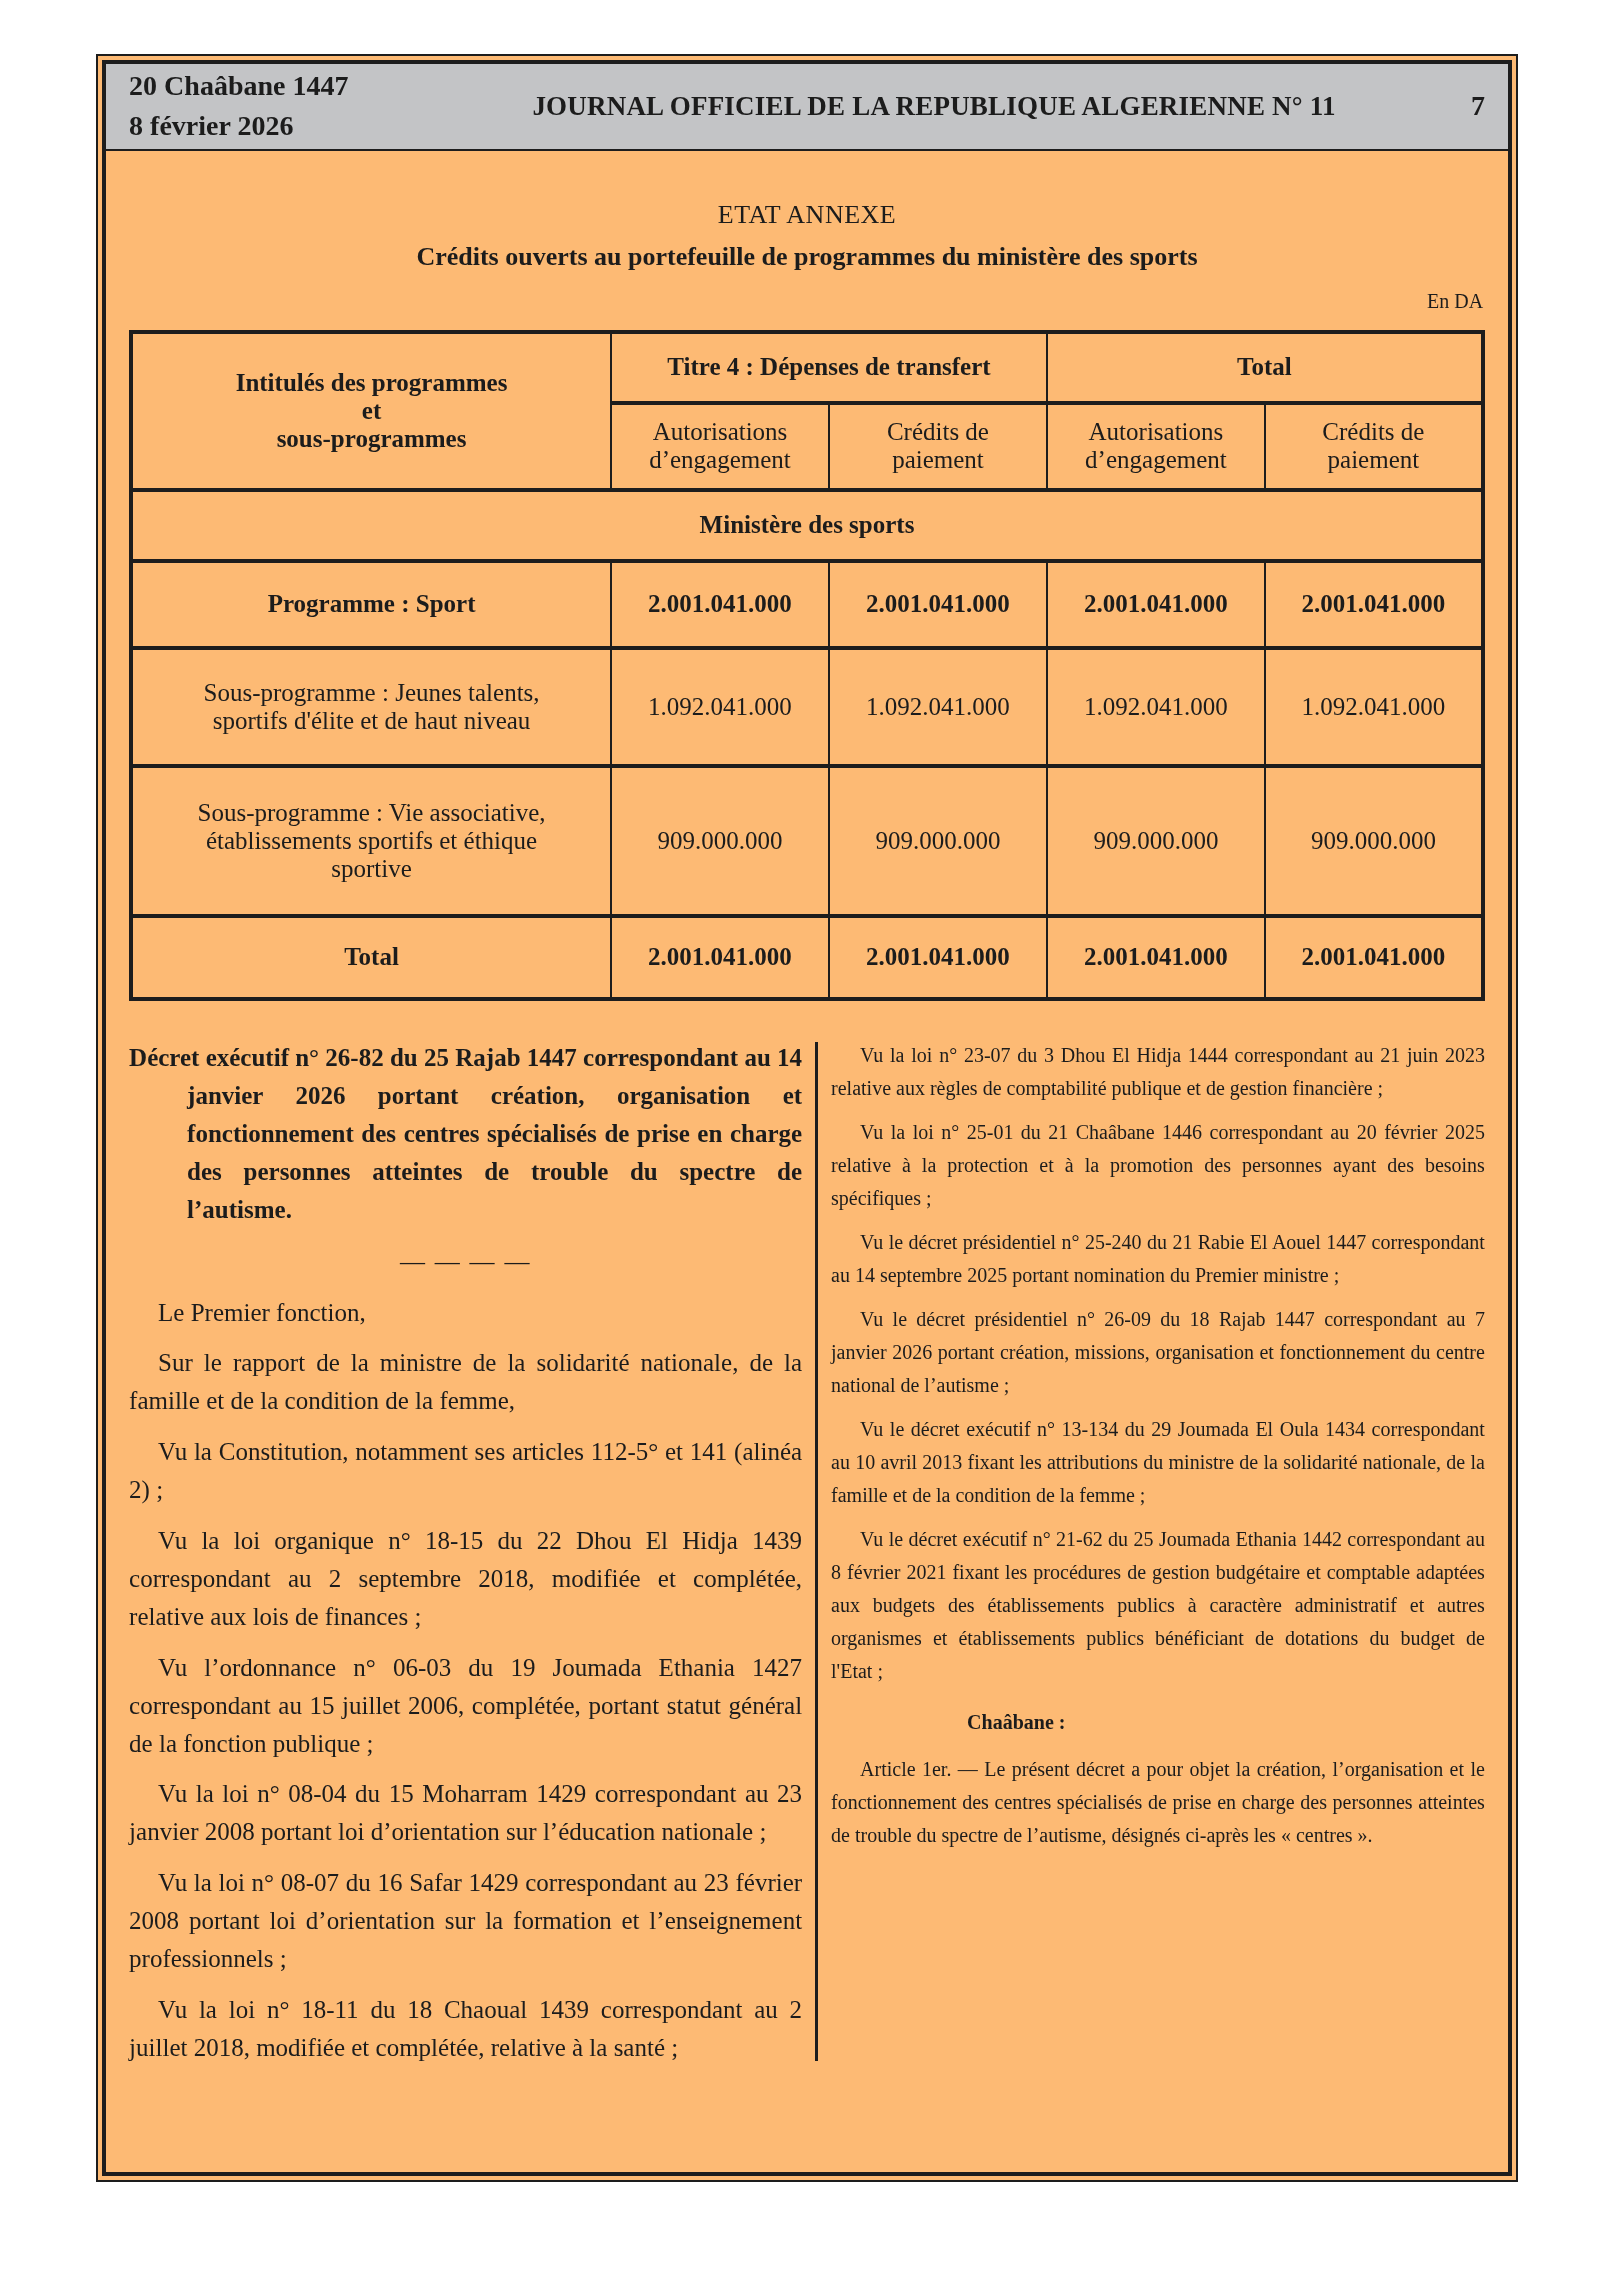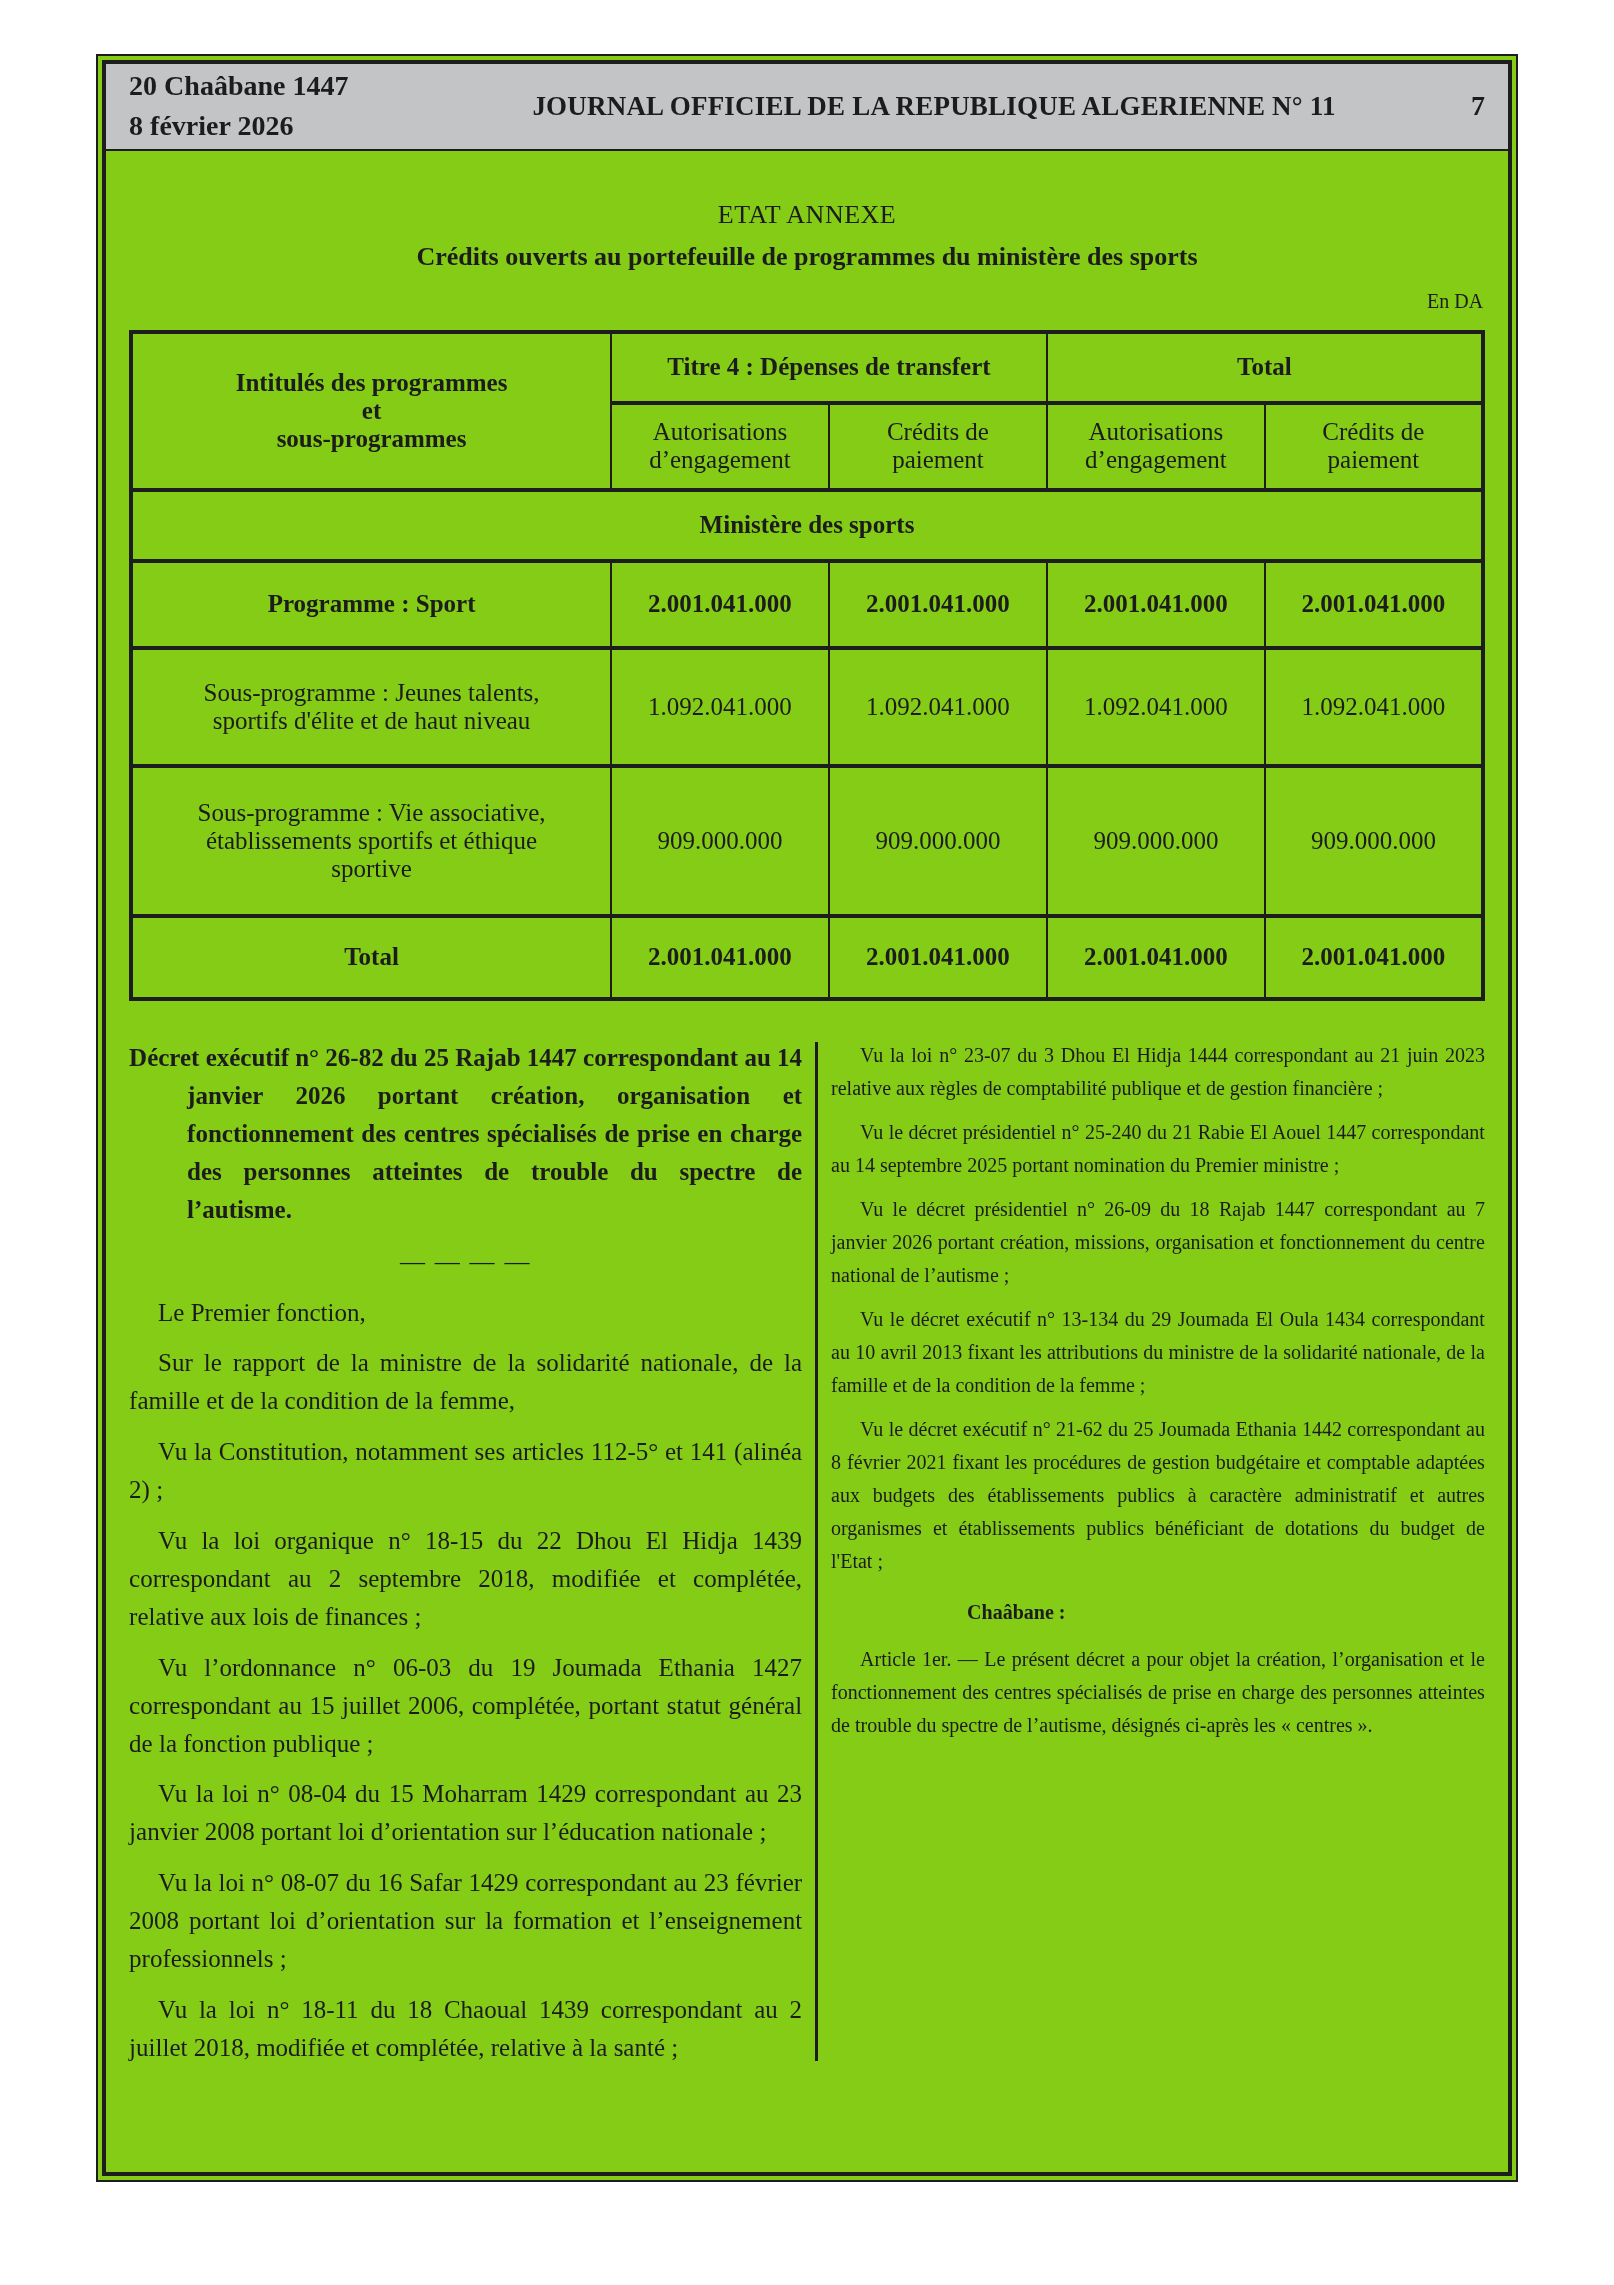--- a/index.html
+++ b/index.html
@@ -9,21 +9,21 @@
     font-family:"Liberation Serif","DejaVu Serif",serif;
     color:#1c1c1c;
     position:relative;
     overflow:hidden;
   }
   .page-frame {
     position:absolute; left:96px; top:54px;
     width:1422px; height:2128px;
     border:2.7px solid #1d1d1d;
     padding:3.6px;
-    background:#84cc16;
+    background:#fdba74;
   }
   .page-inner {
     width:100%; height:100%;
     border:4.5px solid #1d1d1d;
     display:flex; flex-direction:column;
     overflow:hidden;
   }
   
   .masthead {
     height:87px; flex:0 0 87px;
@@ -187,20 +187,21 @@
           <p class="para">Vu l’ordonnance n° 06-03 du 19 Joumada Ethania 1427 correspondant au 15 juillet 2006, complétée, portant statut général de la fonction publique&nbsp;;</p>
           <p class="para">Vu la loi n° 08-04 du 15 Moharram 1429 correspondant au 23 janvier 2008 portant loi d’orientation sur l’éducation nationale&nbsp;;</p>
           <p class="para">Vu la loi n° 08-07 du 16 Safar 1429 correspondant au 23 février 2008 portant loi d’orientation sur la formation et l’enseignement professionnels&nbsp;;</p>
           <p class="para">Vu la loi n° 18-11 du 18 Chaoual 1439 correspondant au 2 juillet 2018, modifiée et complétée, relative à la santé&nbsp;;</p>
         </div>
 
         <div class="col-divider"></div>
 
         <div class="col-right">
           <p class="para">Vu la loi n° 23-07 du 3 Dhou El Hidja 1444 correspondant au 21 juin 2023 relative aux règles de comptabilité publique et de gestion financière&nbsp;;</p>
+          <p class="para">Vu la loi n° 25-01 du 21 Chaâbane 1446 correspondant au 20 février 2025 relative à la protection et à la promotion des personnes ayant des besoins spécifiques&nbsp;;</p>
           <p class="para">Vu le décret présidentiel n° 25-240 du 21 Rabie El Aouel 1447 correspondant au 14 septembre 2025 portant nomination du Premier ministre&nbsp;;</p>
           <p class="para">Vu le décret présidentiel n° 26-09 du 18 Rajab 1447 correspondant au 7 janvier 2026 portant création, missions, organisation et fonctionnement du centre national de l’autisme&nbsp;;</p>
           <p class="para">Vu le décret exécutif n° 13-134 du 29 Joumada El Oula 1434 correspondant au 10 avril 2013 fixant les attributions du ministre de la solidarité nationale, de la famille et de la condition de la femme&nbsp;;</p>
           <p class="para">Vu le décret exécutif n° 21-62 du 25 Joumada Ethania 1442 correspondant au 8 février 2021 fixant les procédures de gestion budgétaire et comptable adaptées aux budgets des établissements publics à caractère administratif et autres organismes et établissements publics bénéficiant de dotations du budget de l'Etat&nbsp;;</p>
           <p class="decrete-line">Chaâbane :</p>
           <p class="article-para">Article 1er. — Le présent décret a pour objet la création, l’organisation et le fonctionnement des centres spécialisés de prise en charge des personnes atteintes de trouble du spectre de l’autisme, désignés ci-après les «&nbsp;centres&nbsp;».</p>
         </div>
 
       </div>
     </div>

